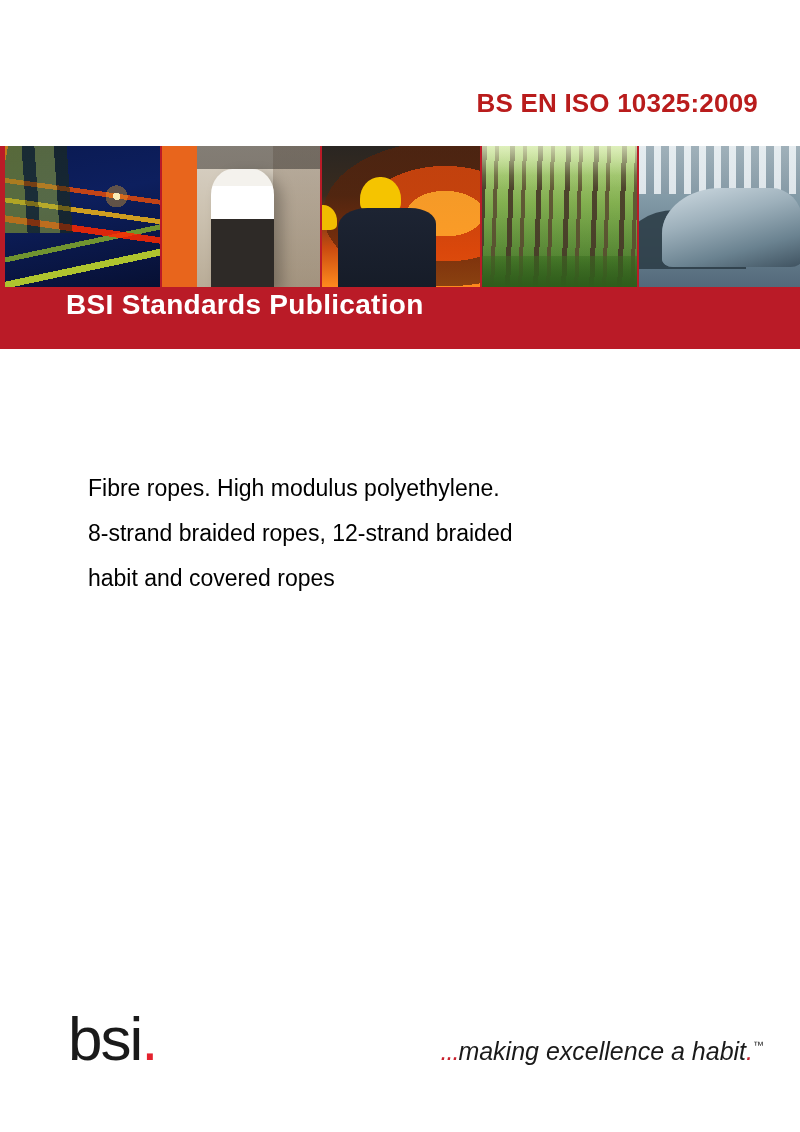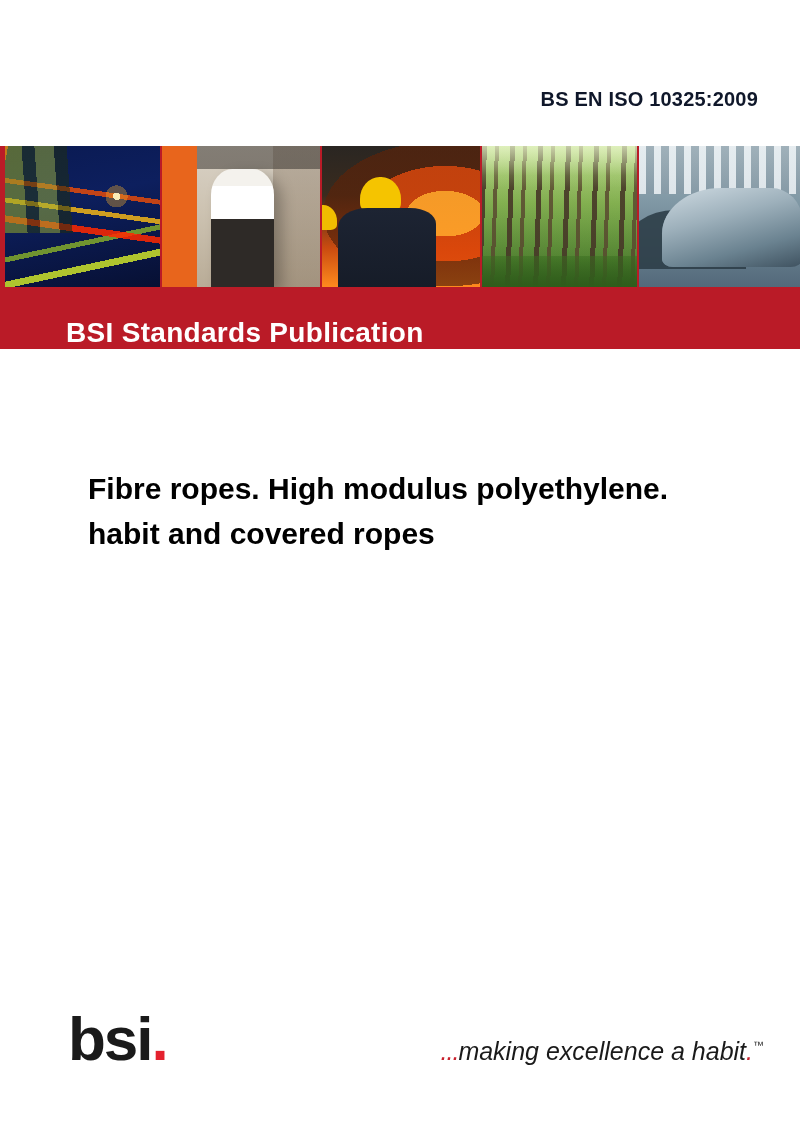--- a/index.html
+++ b/index.html
@@ -13,23 +13,23 @@
     position: relative;
     font-family: "Liberation Sans", sans-serif;
     overflow: hidden;
   }
 
   
   .std-ref {
     position: absolute;
     top: 88px;
     right: 42px;
-    font-size: 20px;
+    font-size: 26px;
     font-weight: bold;
-    color: #0f172a;
+    color: #b91c1c;
     letter-spacing: 0.2px;
     white-space: nowrap;
   }
 
   
   .masthead {
     position: absolute;
     left: 0;
     top: 146px;
     width: 800px;
@@ -165,51 +165,51 @@
   }
 
   
   .banner {
     position: absolute;
     left: 0;
     bottom: 0;
     width: 632px;
     height: 60px;
     display: flex;
-    align-items: flex-end;
+    align-items: flex-start;
   }
   .banner-title {
     margin-left: 66px;
     color: #ffffff;
     font-size: 28px;
     font-weight: bold;
     letter-spacing: 0.3px;
     white-space: nowrap;
   }
 
   
   .doc-title {
     position: absolute;
     left: 88px;
     top: 466px;
     width: 640px;
-    font-size: 30px;
+    font-size: 23px;
     line-height: 45px;
     color: #000000;
-    font-weight: bold;
+    font-weight: normal;
   }
   .doc-title .tline { display: block; white-space: nowrap; }
 
   
   .logo {
     position: absolute;
     left: 68px;
     top: 1008px;
     font-size: 62px;
-    font-weight: bold;
+    font-weight: normal;
     color: #1a1a1a;
     letter-spacing: -2px;
     line-height: 1;
   }
   .logo .dot { color: #e4222e; }
 
   .tagline {
     position: absolute;
     right: 36px;
     top: 1039px;
@@ -244,18 +244,19 @@
   </div>
 
   <div class="banner">
     <div class="banner-title">BSI Standards Publication</div>
   </div>
 
 </div>
 
 <div class="doc-title">
   <span class="tline">Fibre ropes. High modulus polyethylene.</span>
+  <span class="tline">8-strand braided ropes, 12-strand braided</span>
   <span class="tline">habit and covered ropes</span>
 </div>
 
 <div class="logo"><span>bsi</span><span class="dot">.</span></div>
 
 <div class="tagline"><span class="ellipsis">...</span><span>making excellence a habit</span><span class="reddot">.</span><span class="tm">™</span></div>
 
 </body></html>

